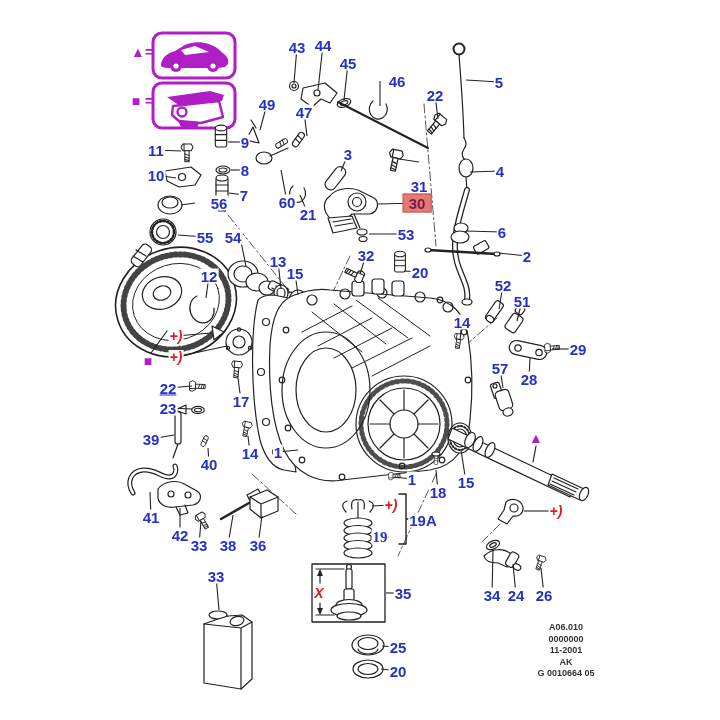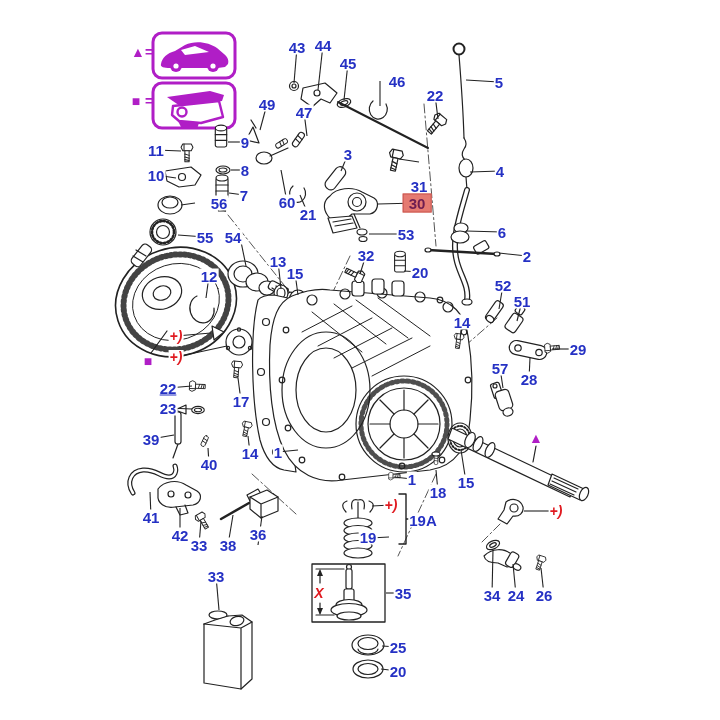--- a/index.html
+++ b/index.html
@@ -477,40 +477,47 @@
       <div class="lbl part" style="left: 168px; top: 408px; text-align: right;">23</div>
       <div class="lbl part" style="left: 241px; top: 401px;">17</div>
       <div class="lbl part" style="left: 151px; top: 439px;">39</div>
       <div class="lbl part" style="left: 209px; top: 464px;">40</div>
       <div class="lbl part" style="left: 250px; top: 453px;">14</div>
       <div class="lbl part" style="left: 278px; top: 452px;">1</div>
       <div class="lbl part" style="left: 151px; top: 517px;">41</div>
       <div class="lbl part" style="left: 180px; top: 535px;">42</div>
       <div class="lbl part" style="left: 199px; top: 545px;">33</div>
       <div class="lbl part" style="left: 228px; top: 545px;">38</div>
-      <div class="lbl part" style="left: 258px; top: 534px;">36</div>
+      <div class="lbl part" style="left: 258px; top: 545px;">36</div>
       <div class="lbl part" style="left: 216px; top: 576px;">33</div>
       <div class="lbl part" style="left: 412px; top: 479px;">1</div>
       <div class="lbl part" style="left: 438px; top: 492px;">18</div>
       <div class="lbl part" style="left: 466px; top: 482px;">15</div>
       <div class="lbl part" style="left: 423px; top: 520px;">19A</div>
-      <div class="lbl part" style="left: 368px; top: 537px;">19</div>
+      <div class="lbl part" style="left: 380px; top: 537px; font-family: Liberation Serif, serif;">19</div>
       <div class="lbl part" style="left: 403px; top: 593px;">35</div>
       <div class="lbl part" style="left: 398px; top: 647px;">25</div>
       <div class="lbl part" style="left: 398px; top: 671px;">20</div>
       <div class="lbl part" style="left: 492px; top: 595px;">34</div>
       <div class="lbl part" style="left: 516px; top: 595px;">24</div>
       <div class="lbl part" style="left: 544px; top: 595px;">26</div>
       <div class="lbl red" style="left: 391px; top: 505px;">+)</div>
       <div class="lbl red" style="left: 556px; top: 511px;">+)</div>
       <div class="lbl red" style="left: 176px; top: 336px;">+)</div>
       <div class="lbl red" style="left: 176px; top: 357px;">+)</div>
       <div class="lbl red" style="left: 319px; top: 593px;">X</div>
       <div class="lbl mag" style="left: 536px; top: 438px;">▲</div>
       <div class="lbl mag" style="left: 148px; top: 361px;">■</div>
       <div class="lbl mag" style="left: 138px; top: 52px;">▲</div>
       <div class="lbl mag" style="left: 149px; top: 52px;">=</div>
       <div class="lbl mag" style="left: 136px; top: 101px;">■</div>
       <div class="lbl mag" style="left: 149px; top: 101px;">=</div>
     </div>
 
+<div id="doc-info">
+      <div class="doc-line">A06.010</div>
+      <div class="doc-line">0000000</div>
+      <div class="doc-line">11-2001</div>
+      <div class="doc-line">AK</div>
+      <div class="doc-line">G 0010664 05</div>
+    </div>
 
 </div>
 
 </body></html>

